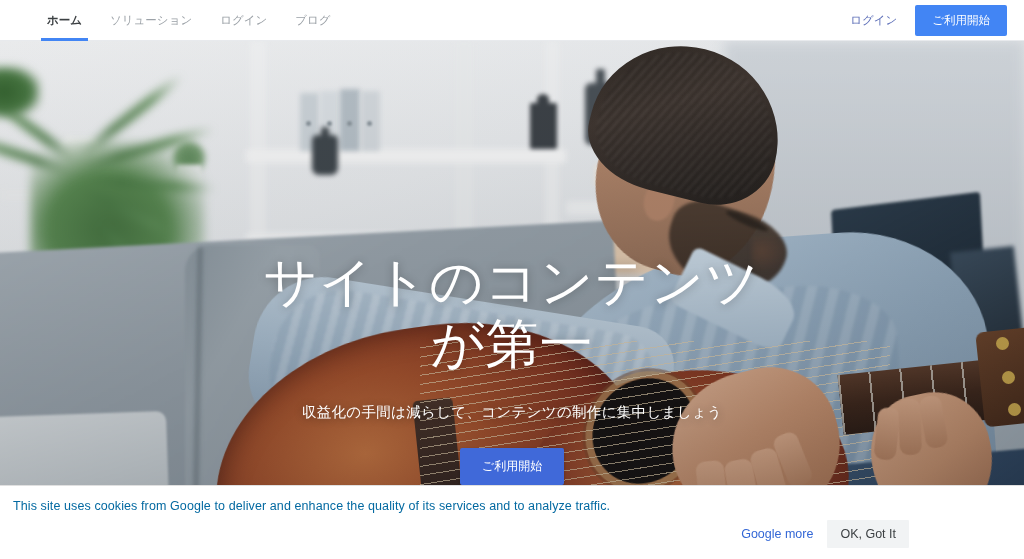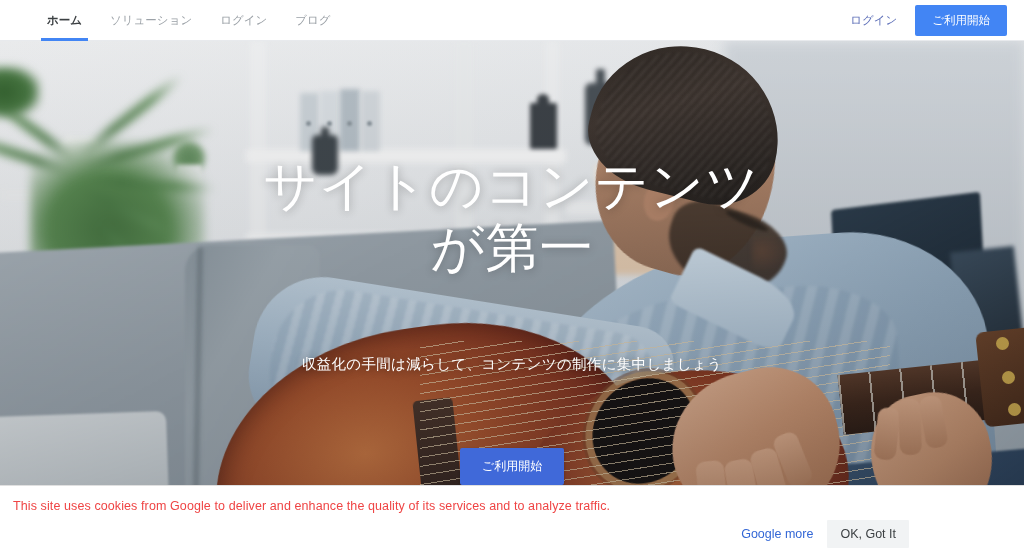--- a/index.html
+++ b/index.html
@@ -440,24 +440,23 @@
 
   
   .hero-scrim {
     position: absolute; inset: 0;
     background: linear-gradient(180deg, rgba(20,28,38,0.04) 0%, rgba(20,28,38,0.10) 45%, rgba(20,28,38,0.20) 100%);
   }
 
   .hero-content {
     position: absolute; inset: 0;
     display: flex; flex-direction: column;
-    align-items: center; justify-content: space-between;
+    align-items: center; justify-content: flex-end;
     padding-top: 114px;
     text-align: center;
-    gap: 25px;
   }
   .hero-title {
     color: #ffffff;
     font-size: 53px;
     line-height: 62px;
     font-weight: 400;
     letter-spacing: 1px;
     max-width: 500px;
     text-shadow: 0 1px 10px rgba(0,0,0,0.28);
   }
@@ -488,21 +487,21 @@
     left: 0; bottom: 0;
     width: 1024px; height: 74px;
     background: #ffffff;
     border-top: 1px solid #e0e0e0;
     z-index: 60;
   }
   .cookie-text {
     position: absolute;
     left: 13px; top: 13px;
     font-size: 12.5px;
-    color: #ef4444;
+    color: #0369a1;
     letter-spacing: 0.1px;
   }
   .cookie-actions {
     position: absolute;
     right: 115px; bottom: 11px;
     display: flex; align-items: center; gap: 14px;
   }
   .learn-more {
     font-size: 12.5px;
     color: #3367d6;

